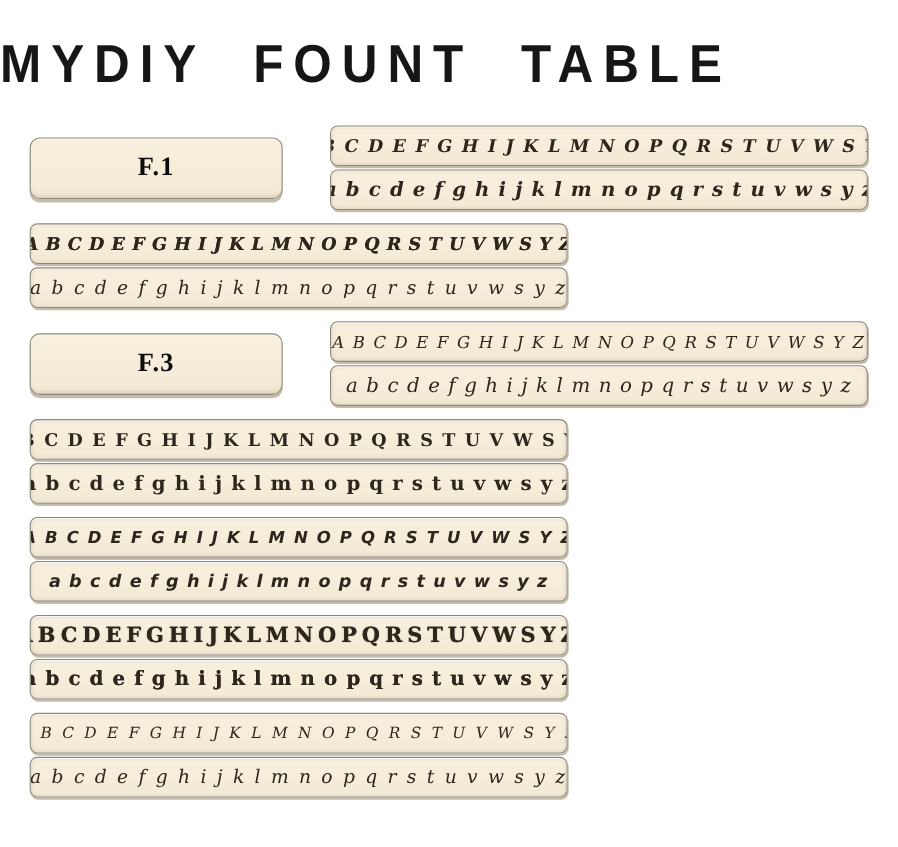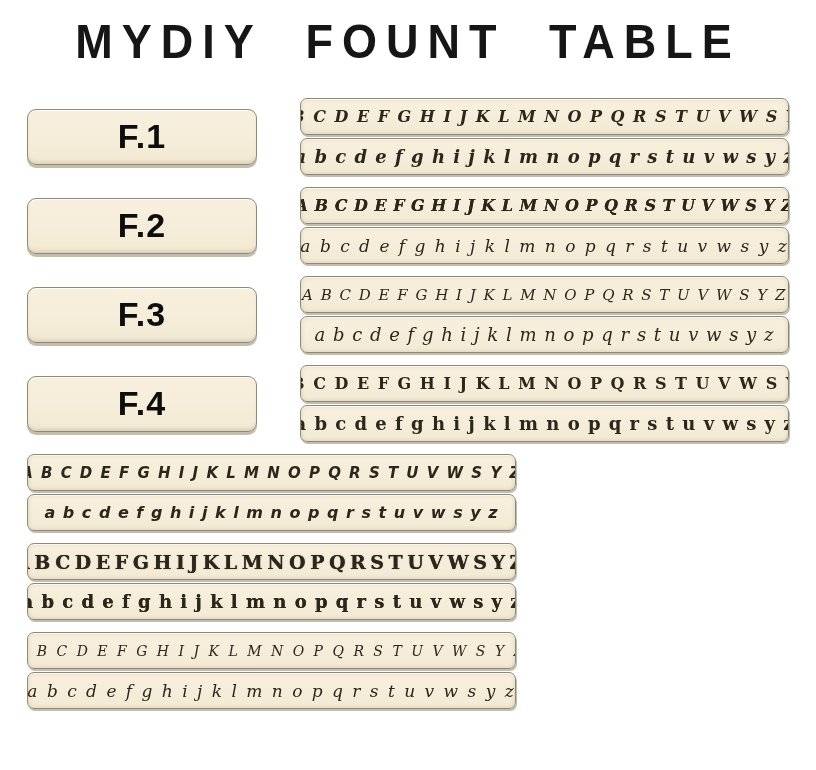--- a/index.html
+++ b/index.html
@@ -12,21 +12,21 @@
     --ink:#2c261c;
   }
   *{box-sizing:border-box;margin:0;padding:0;}
   html,body{background:var(--bg);}
   body{
     width:816px;height:770px;overflow:hidden;
     font-family:"Liberation Sans",sans-serif;
     position:relative;
   }
   
-  .header{width:100%;text-align:center;padding-top:16px;}
+  .header{width:100%;text-align:left;padding-top:32px;}
   .page-title{
     display:inline-block;
     font-family:"Liberation Sans",sans-serif;
     font-weight:bold;
     font-size:45px;
     letter-spacing:9px;
     word-spacing:22px;
     color:var(--title);
     transform:scaleY(1.08);
     white-space:nowrap;
@@ -40,23 +40,23 @@
     background:linear-gradient(180deg,var(--plate-fill) 0%,var(--plate-fill2) 100%);
     border:1px solid var(--plate-border);
   }
   .label-plate{
     width:230px;height:56px;flex:0 0 auto;
     border-radius:9px;
     box-shadow:0 3px 0 var(--plate-shadow), inset 0 1px 0 rgba(255,255,255,.8), inset 0 -4px 5px -3px rgba(140,120,85,.35);
     display:flex;align-items:center;justify-content:center;
   }
   .label-text{
-    font-family:Liberation Sans, sans-serif;
+    font-family:Liberation Serif, serif;
     font-weight:bold;
-    font-size:34px;
+    font-size:24px;
     color:#0d0d0d;
     letter-spacing:1px;
   }
   .strips{
     width:489px;flex:0 0 auto;
     display:flex;flex-direction:column;gap:3px;
   }
   .strip{
     height:37px;border-radius:7px;
     box-shadow:1px 2px 0 var(--plate-shadow), inset 0 1px 0 rgba(255,255,255,.7), inset 0 0 4px rgba(120,105,75,.22);
@@ -97,23 +97,20 @@
       <div class="plate strip f1u">
           <span>A B C D E F G H I J K L M N O P Q R S T U V W S Y Z</span>
         </div>
       <div class="plate strip f1l">
           <span>a b c d e f g h i j k l m n o p q r s t u v w s y z</span>
         </div>
     </div>
   </div>
 
   <div class="row">
-    <div class="plate label-plate">
-      <span class="label-text">F.2</span>
-    </div>
     <div class="strips">
       <div class="plate strip f2u">
           <span>A B C D E F G H I J K L M N O P Q R S T U V W S Y Z</span>
         </div>
       <div class="plate strip f2l">
           <span>a b c d e f g h i j k l m n o p q r s t u v w s y z</span>
         </div>
     </div>
   </div>
 
@@ -125,23 +122,20 @@
       <div class="plate strip f3u">
           <span>A B C D E F G H I J K L M N O P Q R S T U V W S Y Z</span>
         </div>
       <div class="plate strip f3l">
           <span>a b c d e f g h i j k l m n o p q r s t u v w s y z</span>
         </div>
     </div>
   </div>
 
   <div class="row">
-    <div class="plate label-plate">
-      <span class="label-text">F.4</span>
-    </div>
     <div class="strips">
       <div class="plate strip f4u">
           <span>A B C D E F G H I J K L M N O P Q R S T U V W S Y Z</span>
         </div>
       <div class="plate strip f4l">
           <span>a b c d e f g h i j k l m n o p q r s t u v w s y z</span>
         </div>
     </div>
   </div>
 

